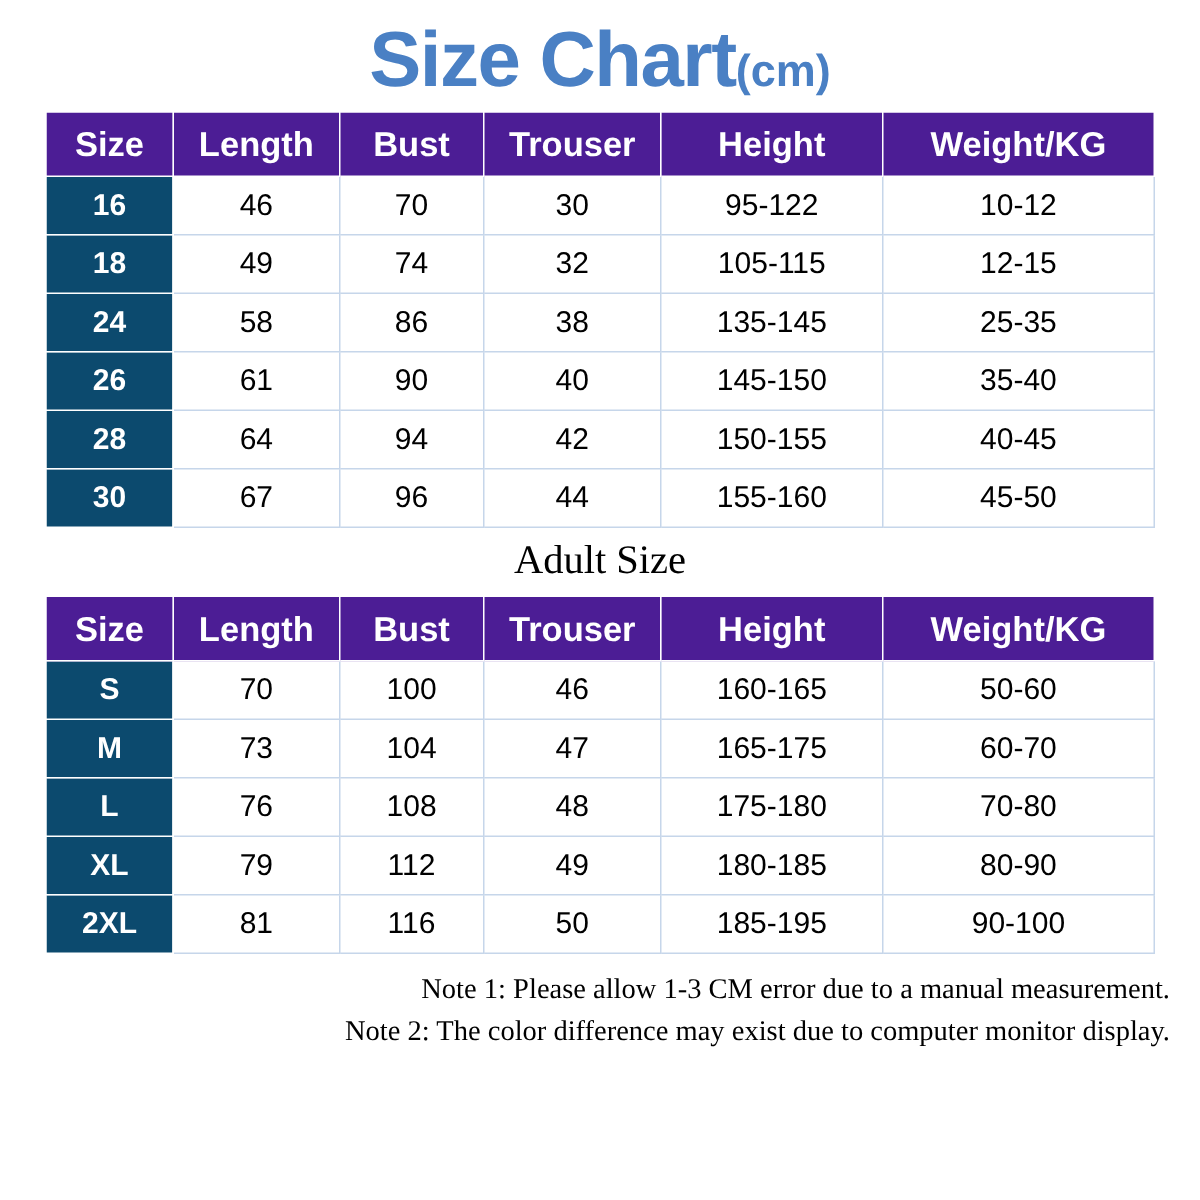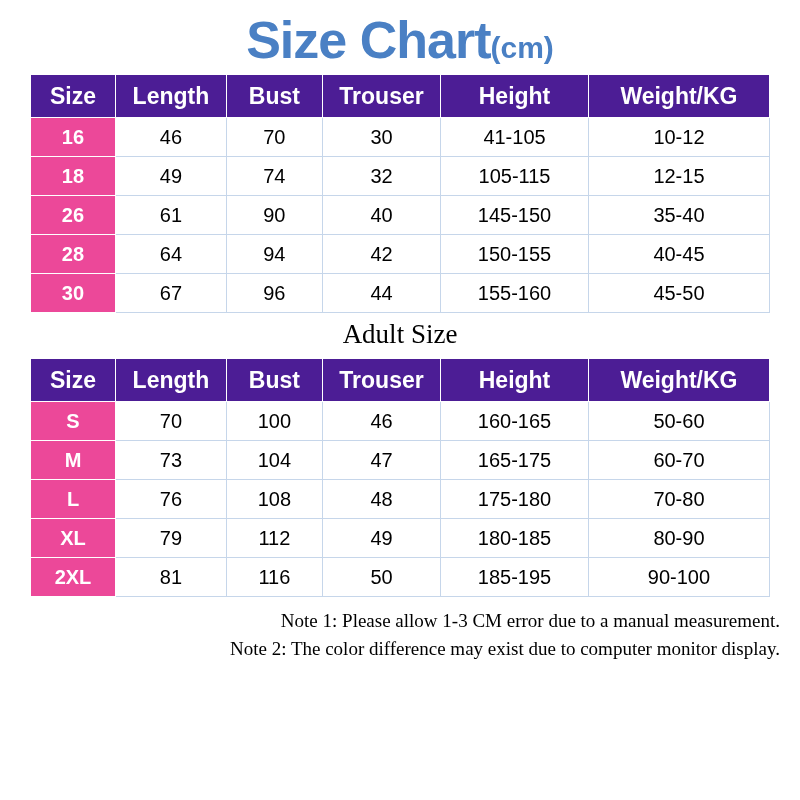--- a/index.html
+++ b/index.html
@@ -61,21 +61,21 @@
     padding: 0;
   }
   table.size-table tbody td {
     height: 38px;
     padding: 0;
     background: #ffffff;
     color: #000000;
     border: 1px solid #c6d6ea;
   }
   table.size-table tbody td.sizecell {
-    background: #ec4899;
+    background: #0c4a6e;
     color: #ffffff;
     font-weight: bold;
     border: 1px solid #ffffff;
   }
   
   col.c-size { width: 11.5%; }
   col.c-length { width: 15%; }
   col.c-bust { width: 13%; }
   col.c-trouser { width: 16%; }
   col.c-height { width: 20%; }
@@ -130,30 +130,38 @@
           <th>Height</th>
           <th>Weight/KG</th>
         </tr>
       </thead>
       <tbody>
         <tr>
           <td class="sizecell">16</td>
           <td>46</td>
           <td>70</td>
           <td>30</td>
-          <td>41-105</td>
+          <td>95-122</td>
           <td>10-12</td>
         </tr>
         <tr>
           <td class="sizecell">18</td>
           <td>49</td>
           <td>74</td>
           <td>32</td>
           <td>105-115</td>
           <td>12-15</td>
+        </tr>
+        <tr>
+          <td class="sizecell">24</td>
+          <td>58</td>
+          <td>86</td>
+          <td>38</td>
+          <td>135-145</td>
+          <td>25-35</td>
         </tr>
         <tr>
           <td class="sizecell">26</td>
           <td>61</td>
           <td>90</td>
           <td>40</td>
           <td>145-150</td>
           <td>35-40</td>
         </tr>
         <tr>

